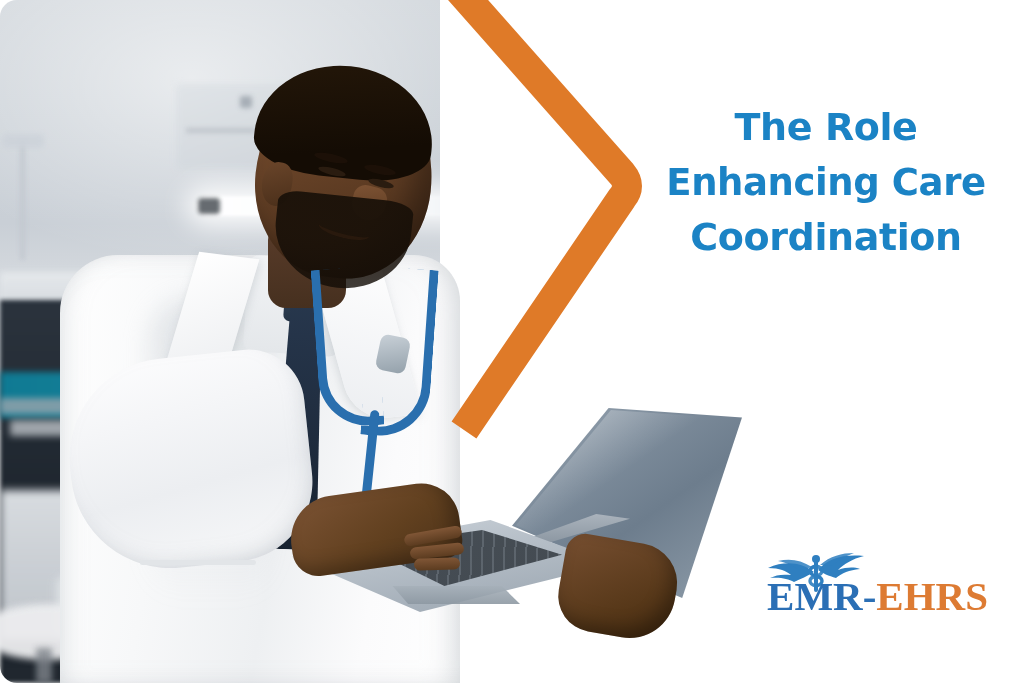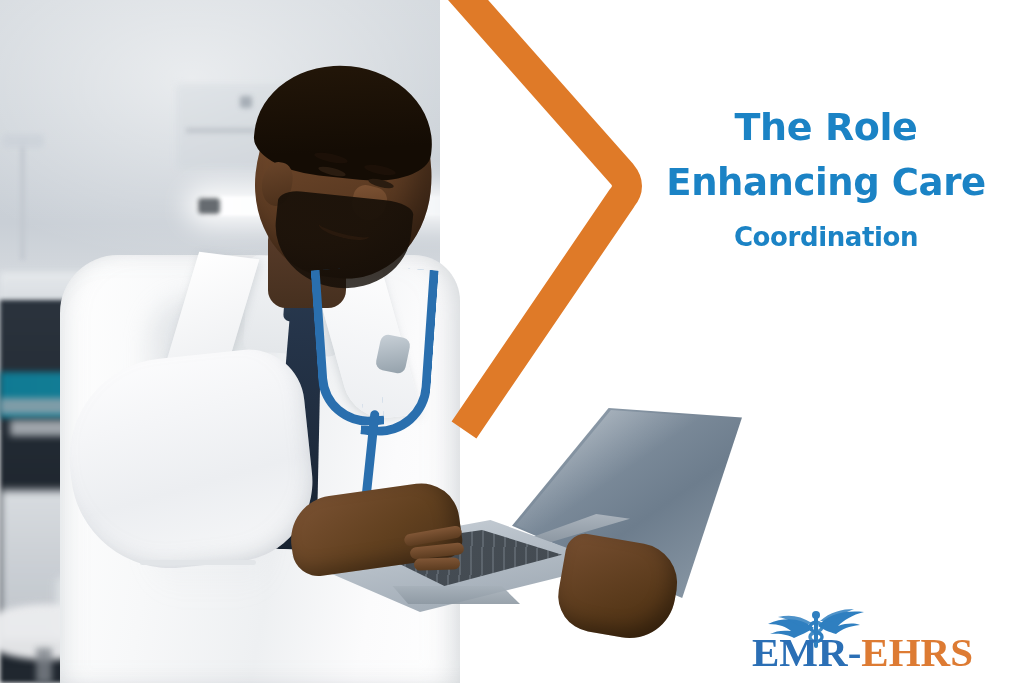--- a/index.html
+++ b/index.html
@@ -8,20 +8,21 @@
     width:1024px;height:683px;
     background:#ffffff;
     font-family:"Liberation Sans", sans-serif;
     overflow:hidden;
   }
   .banner{
     position:relative;
     width:1024px;height:683px;
     background:#ffffff;
     overflow:hidden;
+    border-radius:17px;
   }
 
   
   .photo{
     position:absolute;left:0;top:0;
     width:640px;height:683px;
     overflow:hidden;
   }
   
   .bg-wall{
@@ -346,25 +347,25 @@
     text-align:center;
     color:#1b83c5;
     font-family:"DejaVu Sans", sans-serif;
     font-weight:700;
     font-size:38px;
     line-height:55px;
     letter-spacing:-.4px;
   }
   .headline .ln{display:block;white-space:nowrap;}
   .ln-3{font-size:37px;}
-  .ln-4{font-size:26px;}
+  .ln-4{font-size:38px;}
 
   
   .logo{
-    position:absolute;left:752px;top:608px;width:236px;height:68px;
+    position:absolute;left:752px;top:552px;width:236px;height:68px;text-align:right;
   }
   .logo-caduceus{
     position:absolute;left:8px;top:0;width:112px;height:42px;
   }
   .logo-word{
     position:absolute;left:0;top:22px;width:236px;
     font-family:"Liberation Serif", serif;
     font-weight:700;
     font-size:41px;
     line-height:44px;

